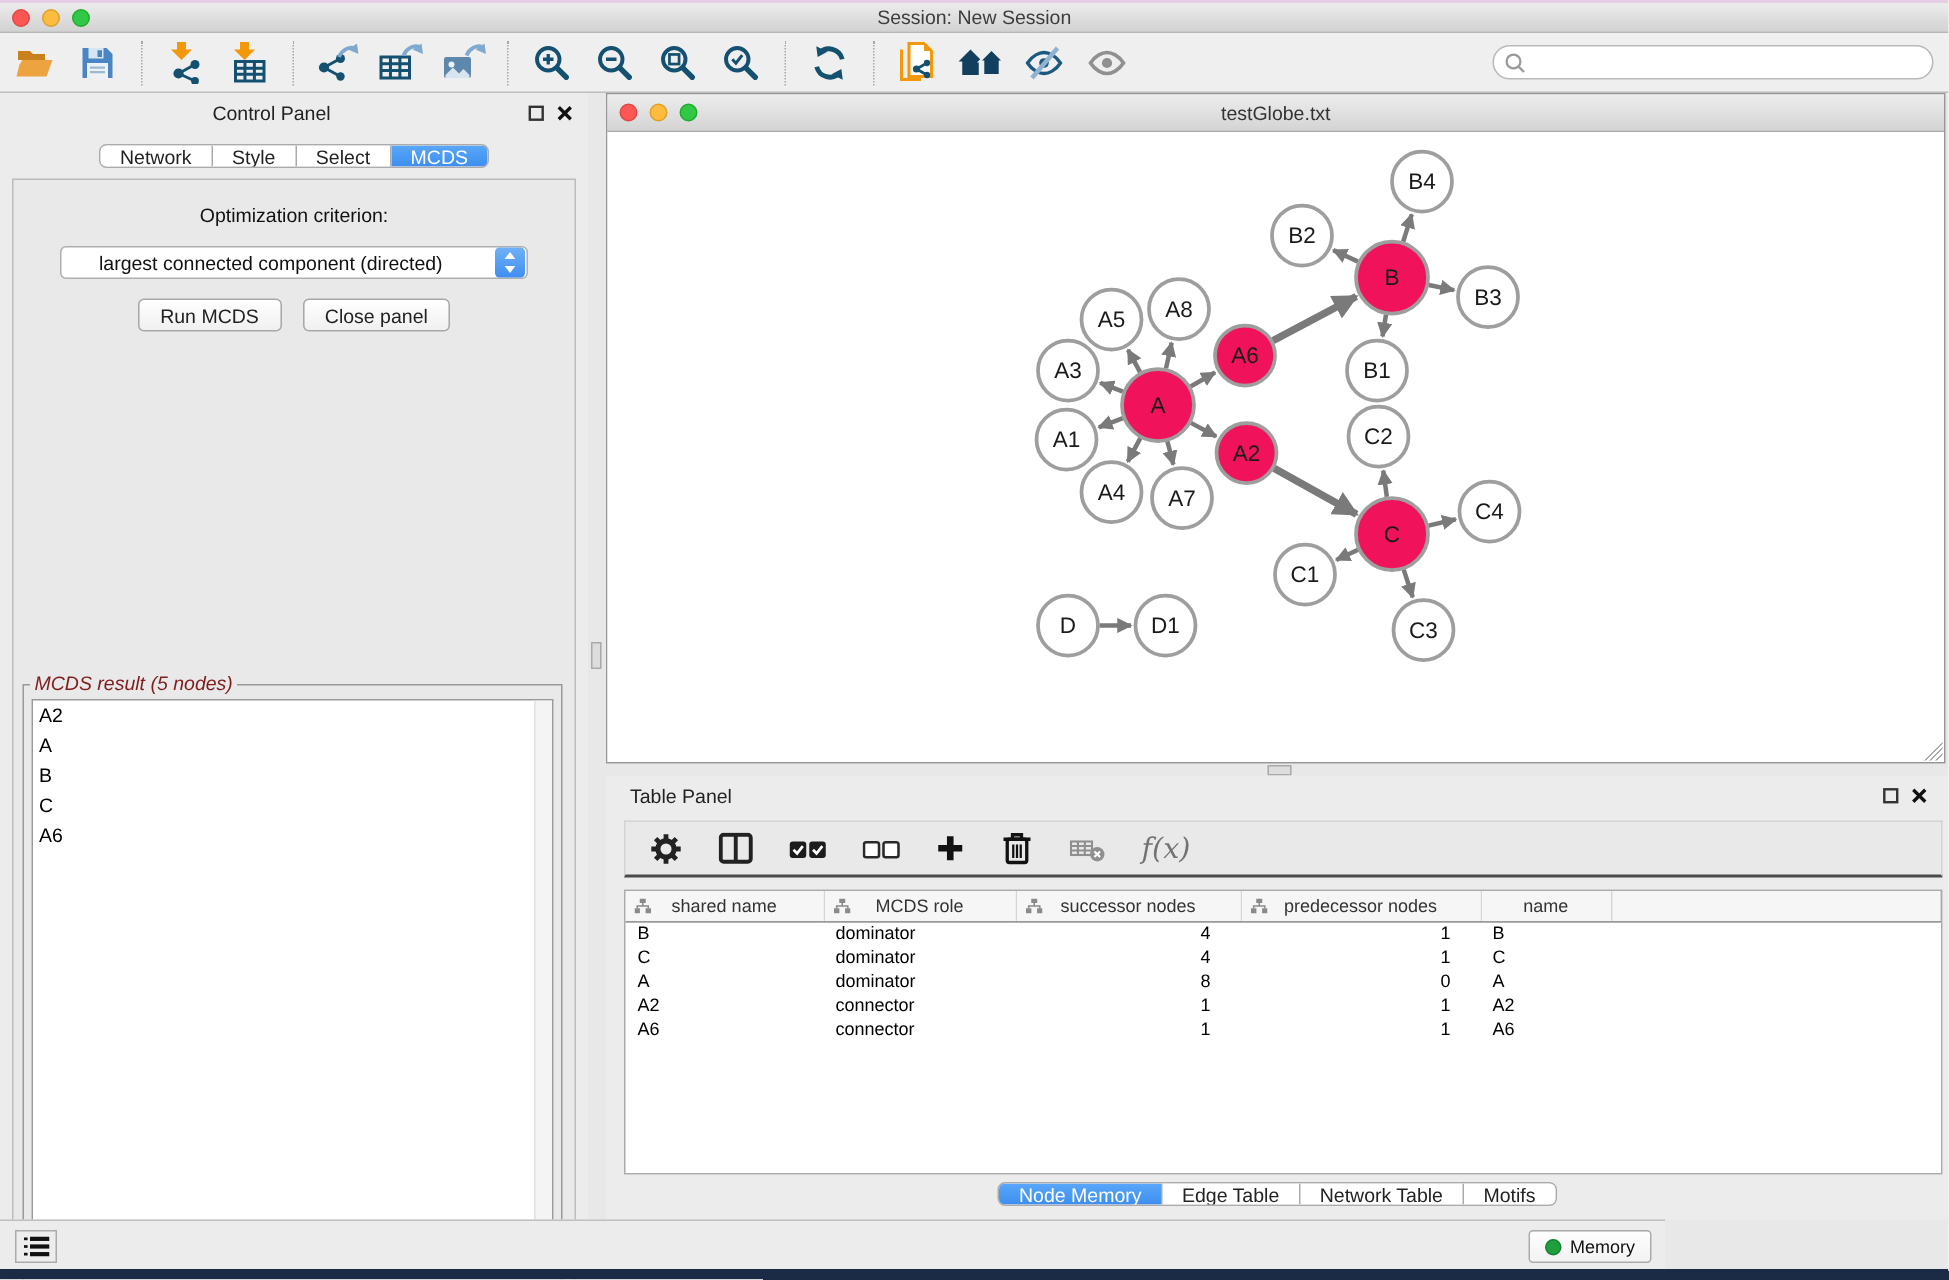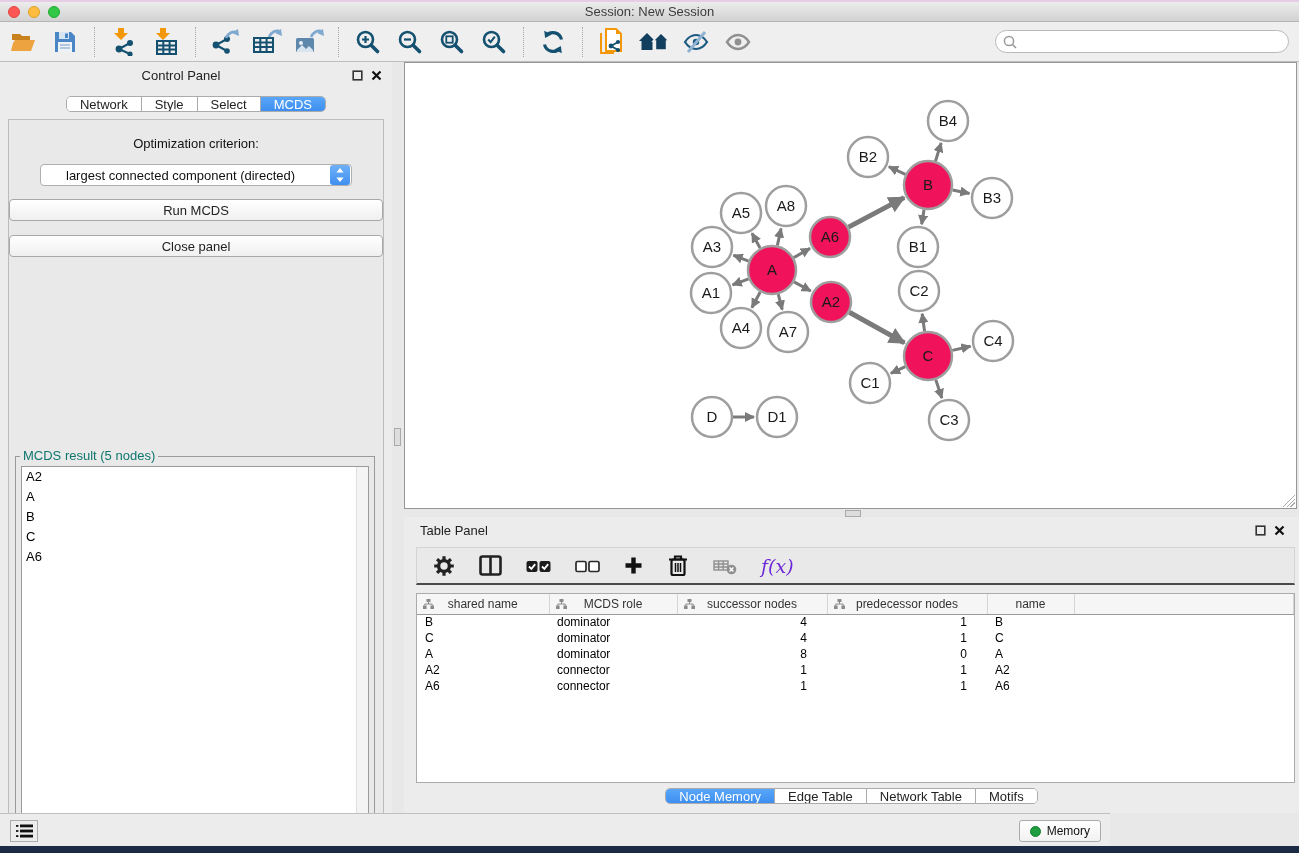--- a/index.html
+++ b/index.html
@@ -39,25 +39,25 @@
   .seg:first-child { border-left:none; }
   .seg.selected { background:linear-gradient(#59A7F9,#3D8EF0); color:#fff; }
   .cp-body { position:absolute; left:8px; top:57px; width:376px; height:745px; background:#E9E9E9;
     border:1px solid #BCBCBC; }
   .opt-label { text-align:center; margin-top:16px; font-size:13px; color:#111; }
   .dropdown { position:relative; width:312px; height:22px; margin:13px auto 0; background:#fff;
     border:1px solid #AFAFAF; border-radius:4px; display:flex; align-items:center; }
   .dropdown .dd-value { flex:1; font-size:13px; color:#111; padding-left:25px; white-space:nowrap; overflow:hidden; }
   .dd-stepper { width:20px; height:20px; margin-right:1px; border-radius:3px;
     background:linear-gradient(#6FB1F7,#3F8EF0); display:flex; align-items:center; justify-content:center; }
-  .btn-row { display:flex; justify-content:center; gap:14px; margin-top:13px;flex-direction:column; }
+  .btn-row { display:flex; justify-content:center; gap:14px; margin-top:13px; }
   .push-btn { font-size:13px; color:#222; background:linear-gradient(#FFFFFF,#F0F0F0);
     border:1px solid #A8A8A8; border-radius:4px; padding:3px 14px; height:22px; cursor:default; }
   .result-group { position:absolute; left:6px; right:8px; top:336px; bottom:8px; border:1px solid #9A9A9A; }
-  .result-legend { position:absolute; top:-9px; left:4px; background:#E9E9E9; padding:0 3px; font-size:13px; color:#0f766e; }
+  .result-legend { position:absolute; top:-9px; left:4px; background:#E9E9E9; padding:0 3px; font-size:13px; color:#7f1d1d;font-style:italic; }
   .result-list { position:absolute; left:5px; right:5px; top:9px; bottom:5px; background:#fff;
     border:1px solid #9A9A9A; overflow:hidden; }
   .result-item { font-size:13px; color:#000; line-height:20px; padding-left:4px; }
   .result-scroll { position:absolute; right:0; top:0; bottom:0; width:12px; background:#F4F4F4; border-left:1px solid #E0E0E0; }
 
   
   .v-divider-handle { position:absolute; left:394px; top:428px; width:7px; height:18px;
     background:#DDDDDD; border:1px solid #AAAAAA; }
   .h-divider-handle { position:absolute; left:845px; top:510px; width:16px; height:7px;
     background:#DDDDDD; border:1px solid #AAAAAA; }
@@ -74,21 +74,21 @@
     background:
       linear-gradient(135deg, transparent 50%, transparent 52%, #AAA 52%, #AAA 57%, transparent 57%, transparent 66%, #AAA 66%, #AAA 71%, transparent 71%, transparent 80%, #AAA 80%, #AAA 85%, transparent 85%); }
 
   
   .table-panel { position:absolute; left:404px; top:517px; width:895px; height:296px; background:#ECECEC; }
   .tp-header { height:26px; display:flex; align-items:center; padding:0 14px 0 16px; }
   .tp-header .ph-title { font-size:13px; color:#222; flex:1; }
   .tp-toolbar { position:absolute; left:12px; right:4px; top:30px; height:38px; background:#E9E9E9;
     border:1px solid #D4D4D4; border-bottom:2px solid #4A4A4A; display:flex; align-items:center; gap:24px; padding-left:16px; }
   .tp-toolbar .tb-icon { display:flex; align-items:center; justify-content:center; cursor:default; }
-  .fx-label { font-family:"DejaVu Serif",serif; font-style:italic; font-size:19px; color:#6d28d9; }
+  .fx-label { font-family:"DejaVu Serif",serif; font-style:italic; font-size:19px; color:#737373; }
   .node-table-wrap { position:absolute; left:12px; right:4px; top:76px; height:190px; background:#fff;
     border:1px solid #ABABAB; overflow:hidden; }
   table.node-table { border-collapse:collapse; width:100%; table-layout:fixed; }
   table.node-table th { position:relative; height:20px; background:#F6F6F6; font-weight:normal;
     font-size:12px; color:#333; border-right:1px solid #D5D5D5; border-bottom:1px solid #9A9A9A; text-align:center; }
   table.node-table th .col-icon { position:absolute; left:6px; top:5px; }
   table.node-table td { height:16px; font-size:12px; color:#000; white-space:nowrap; overflow:hidden; }
   td.al { text-align:left; padding-left:8px; }
   td.ar { text-align:right; padding-right:20px; }
   .tp-tabs-row { position:absolute; left:0; right:0; top:271px; display:flex; justify-content:center; }
@@ -317,20 +317,28 @@
             <div class="result-item">A6</div>
           </div>
       </div>
     </div>
   </div>
 
   <div class="v-divider-handle"></div>
   <div class="h-divider-handle"></div>
 
   <div class="network-window">
+    <div class="nw-titlebar">
+      <div class="lights">
+        <div class="light red"></div>
+        <div class="light yellow"></div>
+        <div class="light green"></div>
+      </div>
+      <div class="title">testGlobe.txt</div>
+    </div>
     <div class="nw-canvas">
       <svg width="891" height="420" viewBox="0 0 891 420">
         <defs>
           <marker id="arrowhead" viewBox="0 0 4 4" refX="3.6" refY="2" markerWidth="3.4" markerHeight="3.4" orient="auto" markerUnits="strokeWidth">
             <path d="M0 0L4 2L0 4Z" fill="#7A7A7A"></path>
           </marker>
         </defs>
         <g>
             <line x1="343.6075678401552" y1="190.82009737174477" x2="327.5210375870572" y2="196.88551041799482" stroke="#7A7A7A" stroke-width="3" marker-end="url(#arrowhead)"></line>
             <line x1="343.65634706744873" y1="173.05159970918868" x2="328.47616069794714" y2="167.2325282675464" stroke="#7A7A7A" stroke-width="3" marker-end="url(#arrowhead)"></line>

